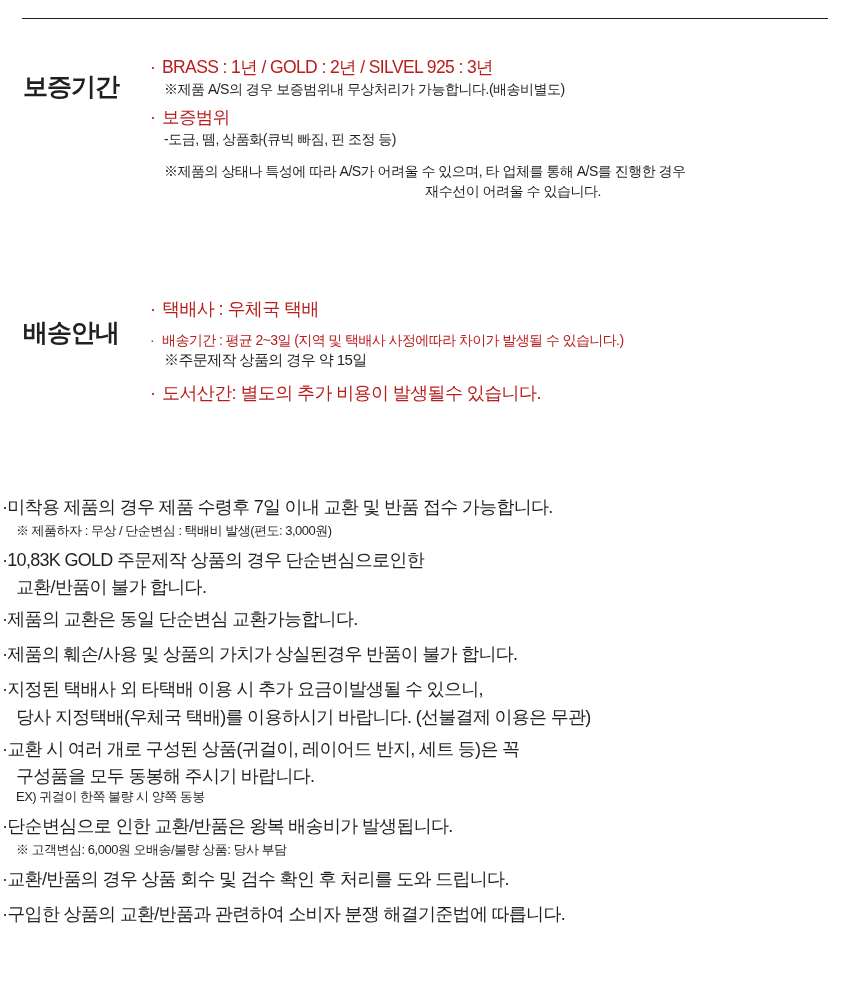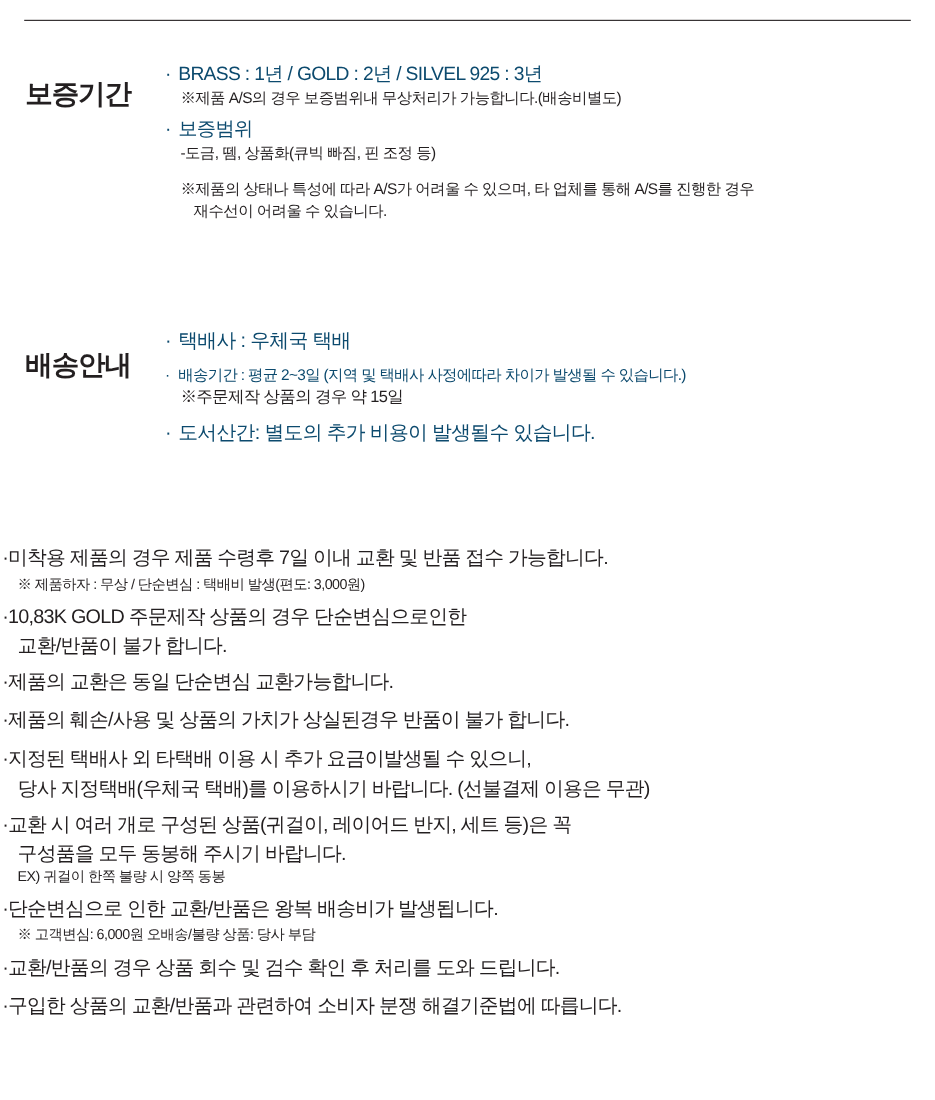--- a/index.html
+++ b/index.html
@@ -43,37 +43,37 @@
     padding-right: 6px;
   }
   .sec-body {
     flex: 1;
     padding-left: 2px;
   }
   .bullet {
     font-size: 17.5px;
     line-height: 1.32;
     letter-spacing: -0.6px;
-    color: #0c4a6e;
+    color: #b91c1c;
     margin-bottom: 1px;
     white-space: nowrap;
   }
   .bullet .dot {
     display: inline-block;
     width: 12px;
   }
   .sub {
     font-size: 14px;
     line-height: 1.42;
     letter-spacing: -0.5px;
     color: #231f20;
     white-space: nowrap;
   }
   .sub.indent { padding-left: 14px; }
-  .sub.indent2 { padding-left: 26px; }
+  .sub.indent2 { padding-left: 26px; text-align: center; }
   .small-note {
     font-size: 15px;
     letter-spacing: -0.6px;
     padding-left: 14px;
   }
   .gap-s { height: 6px; }
   .gap-m { height: 12px; }
 
   
   #sec-warranty { margin-top: 56px; }

